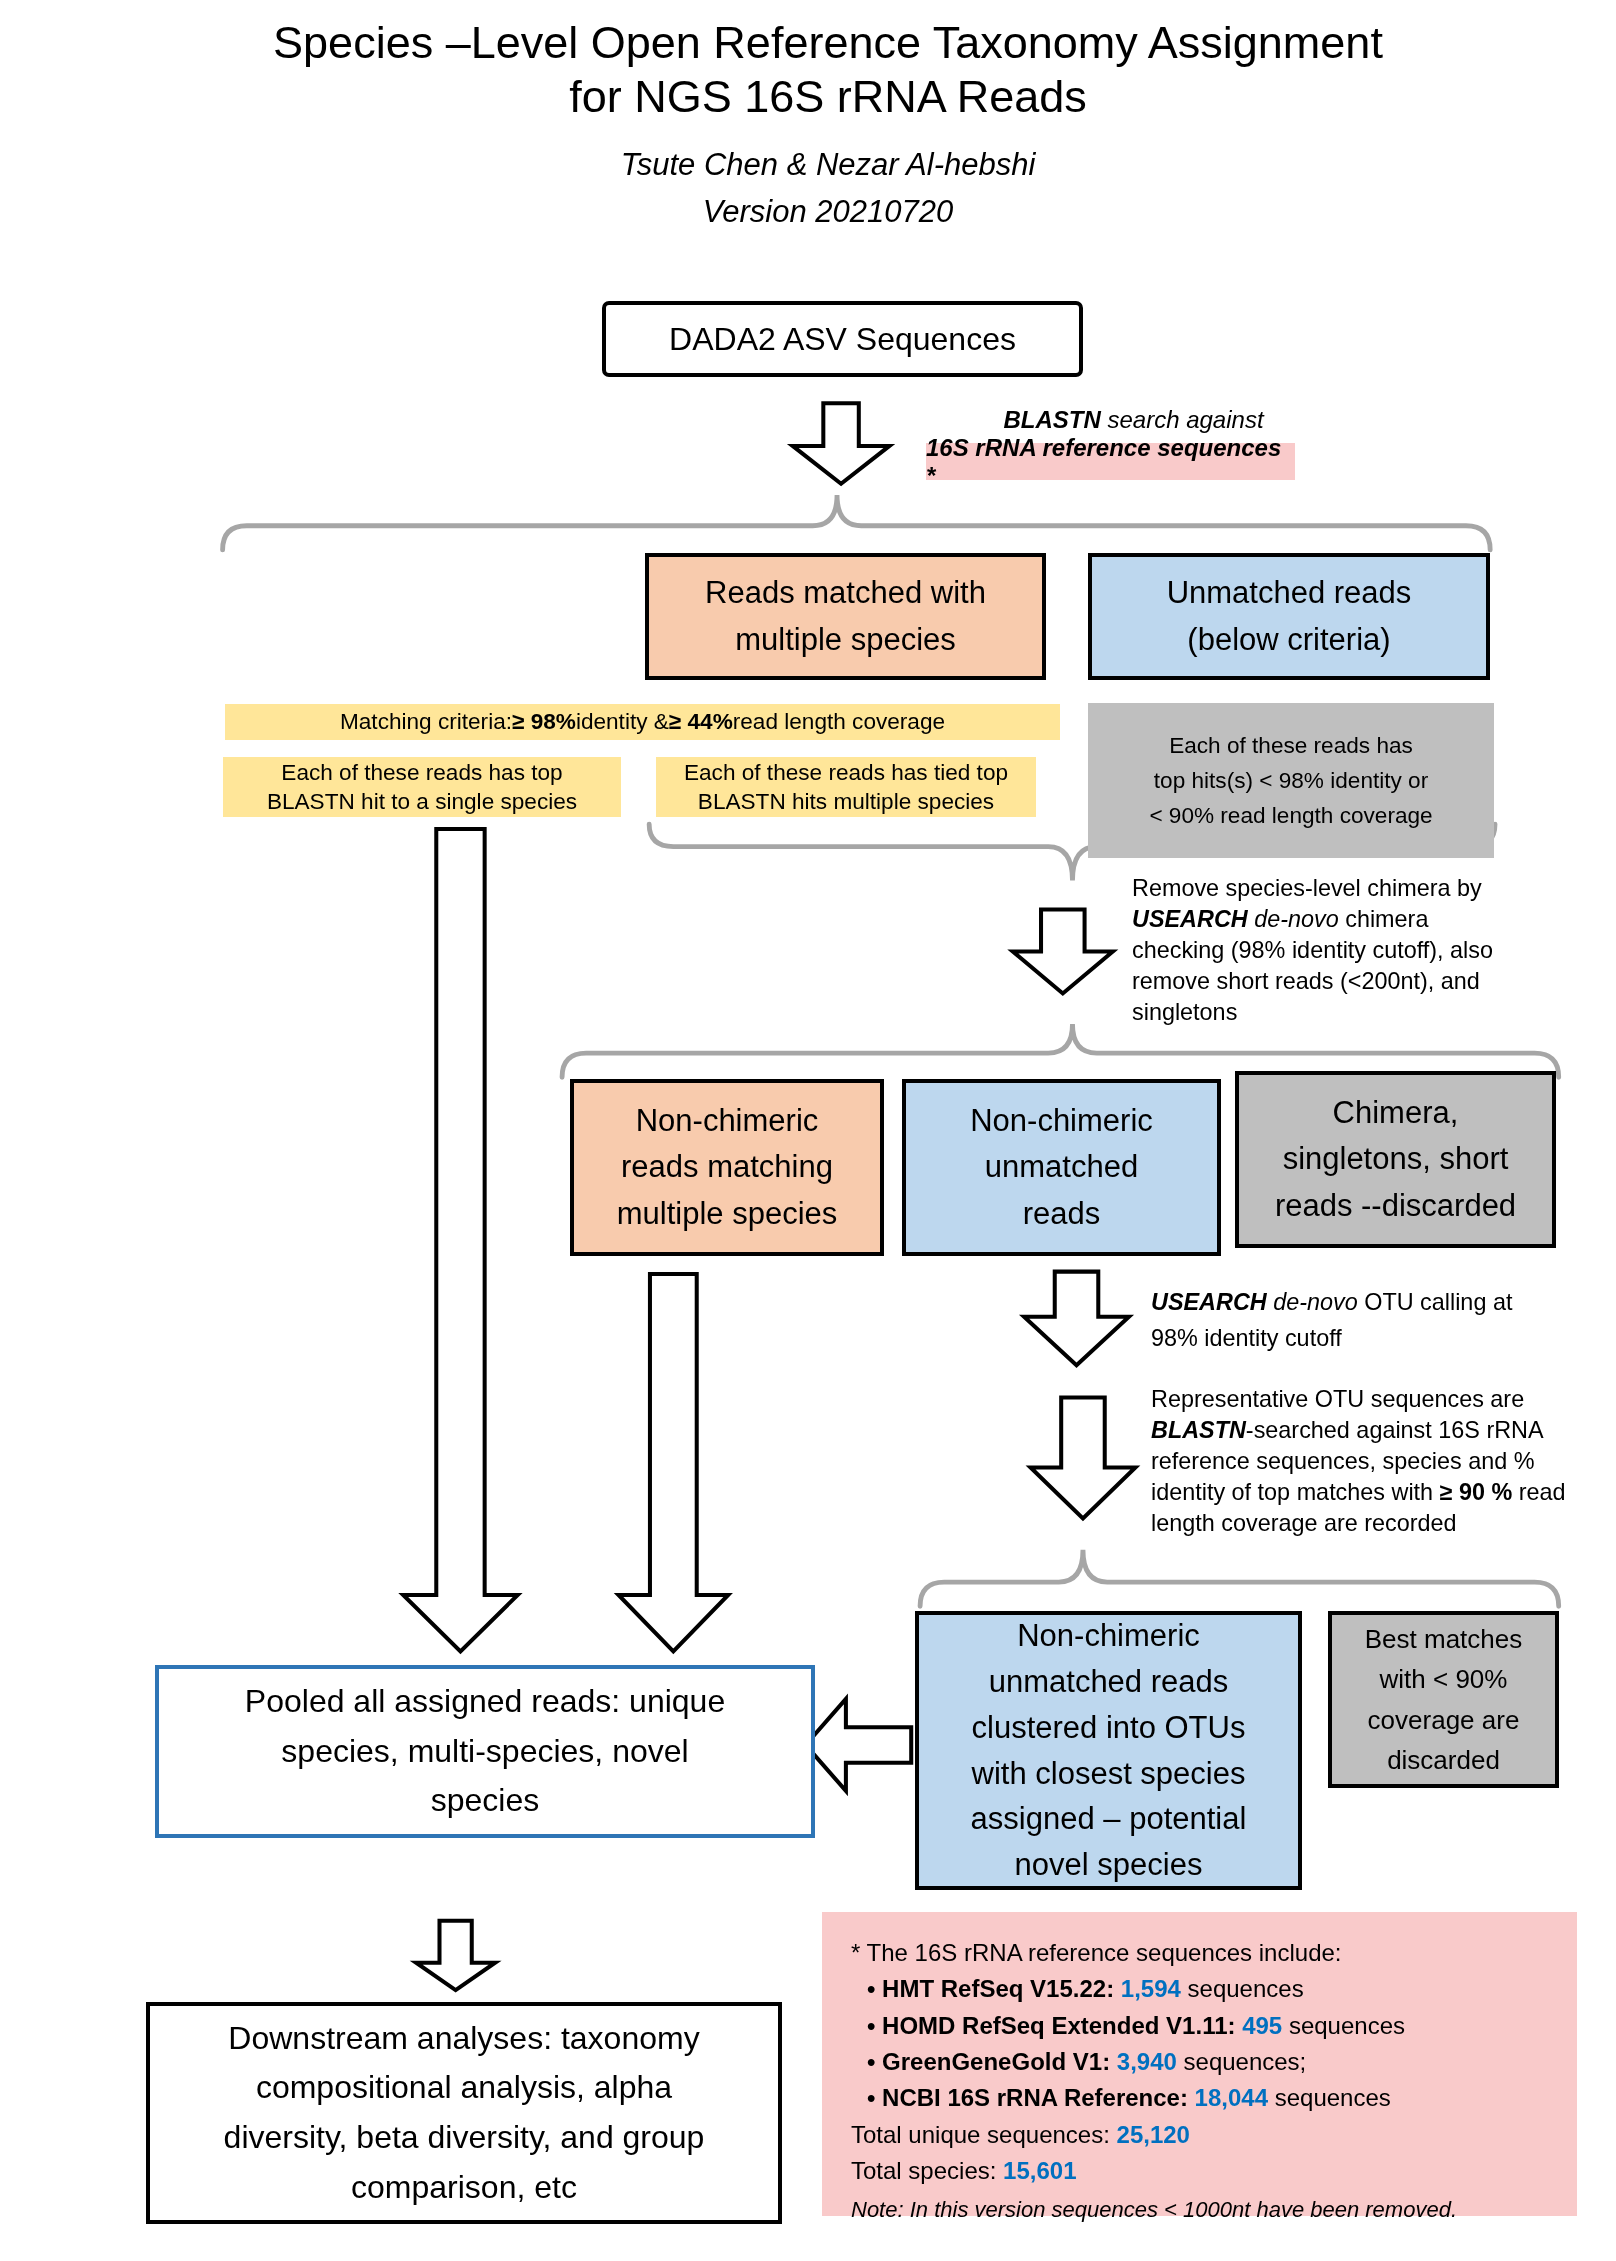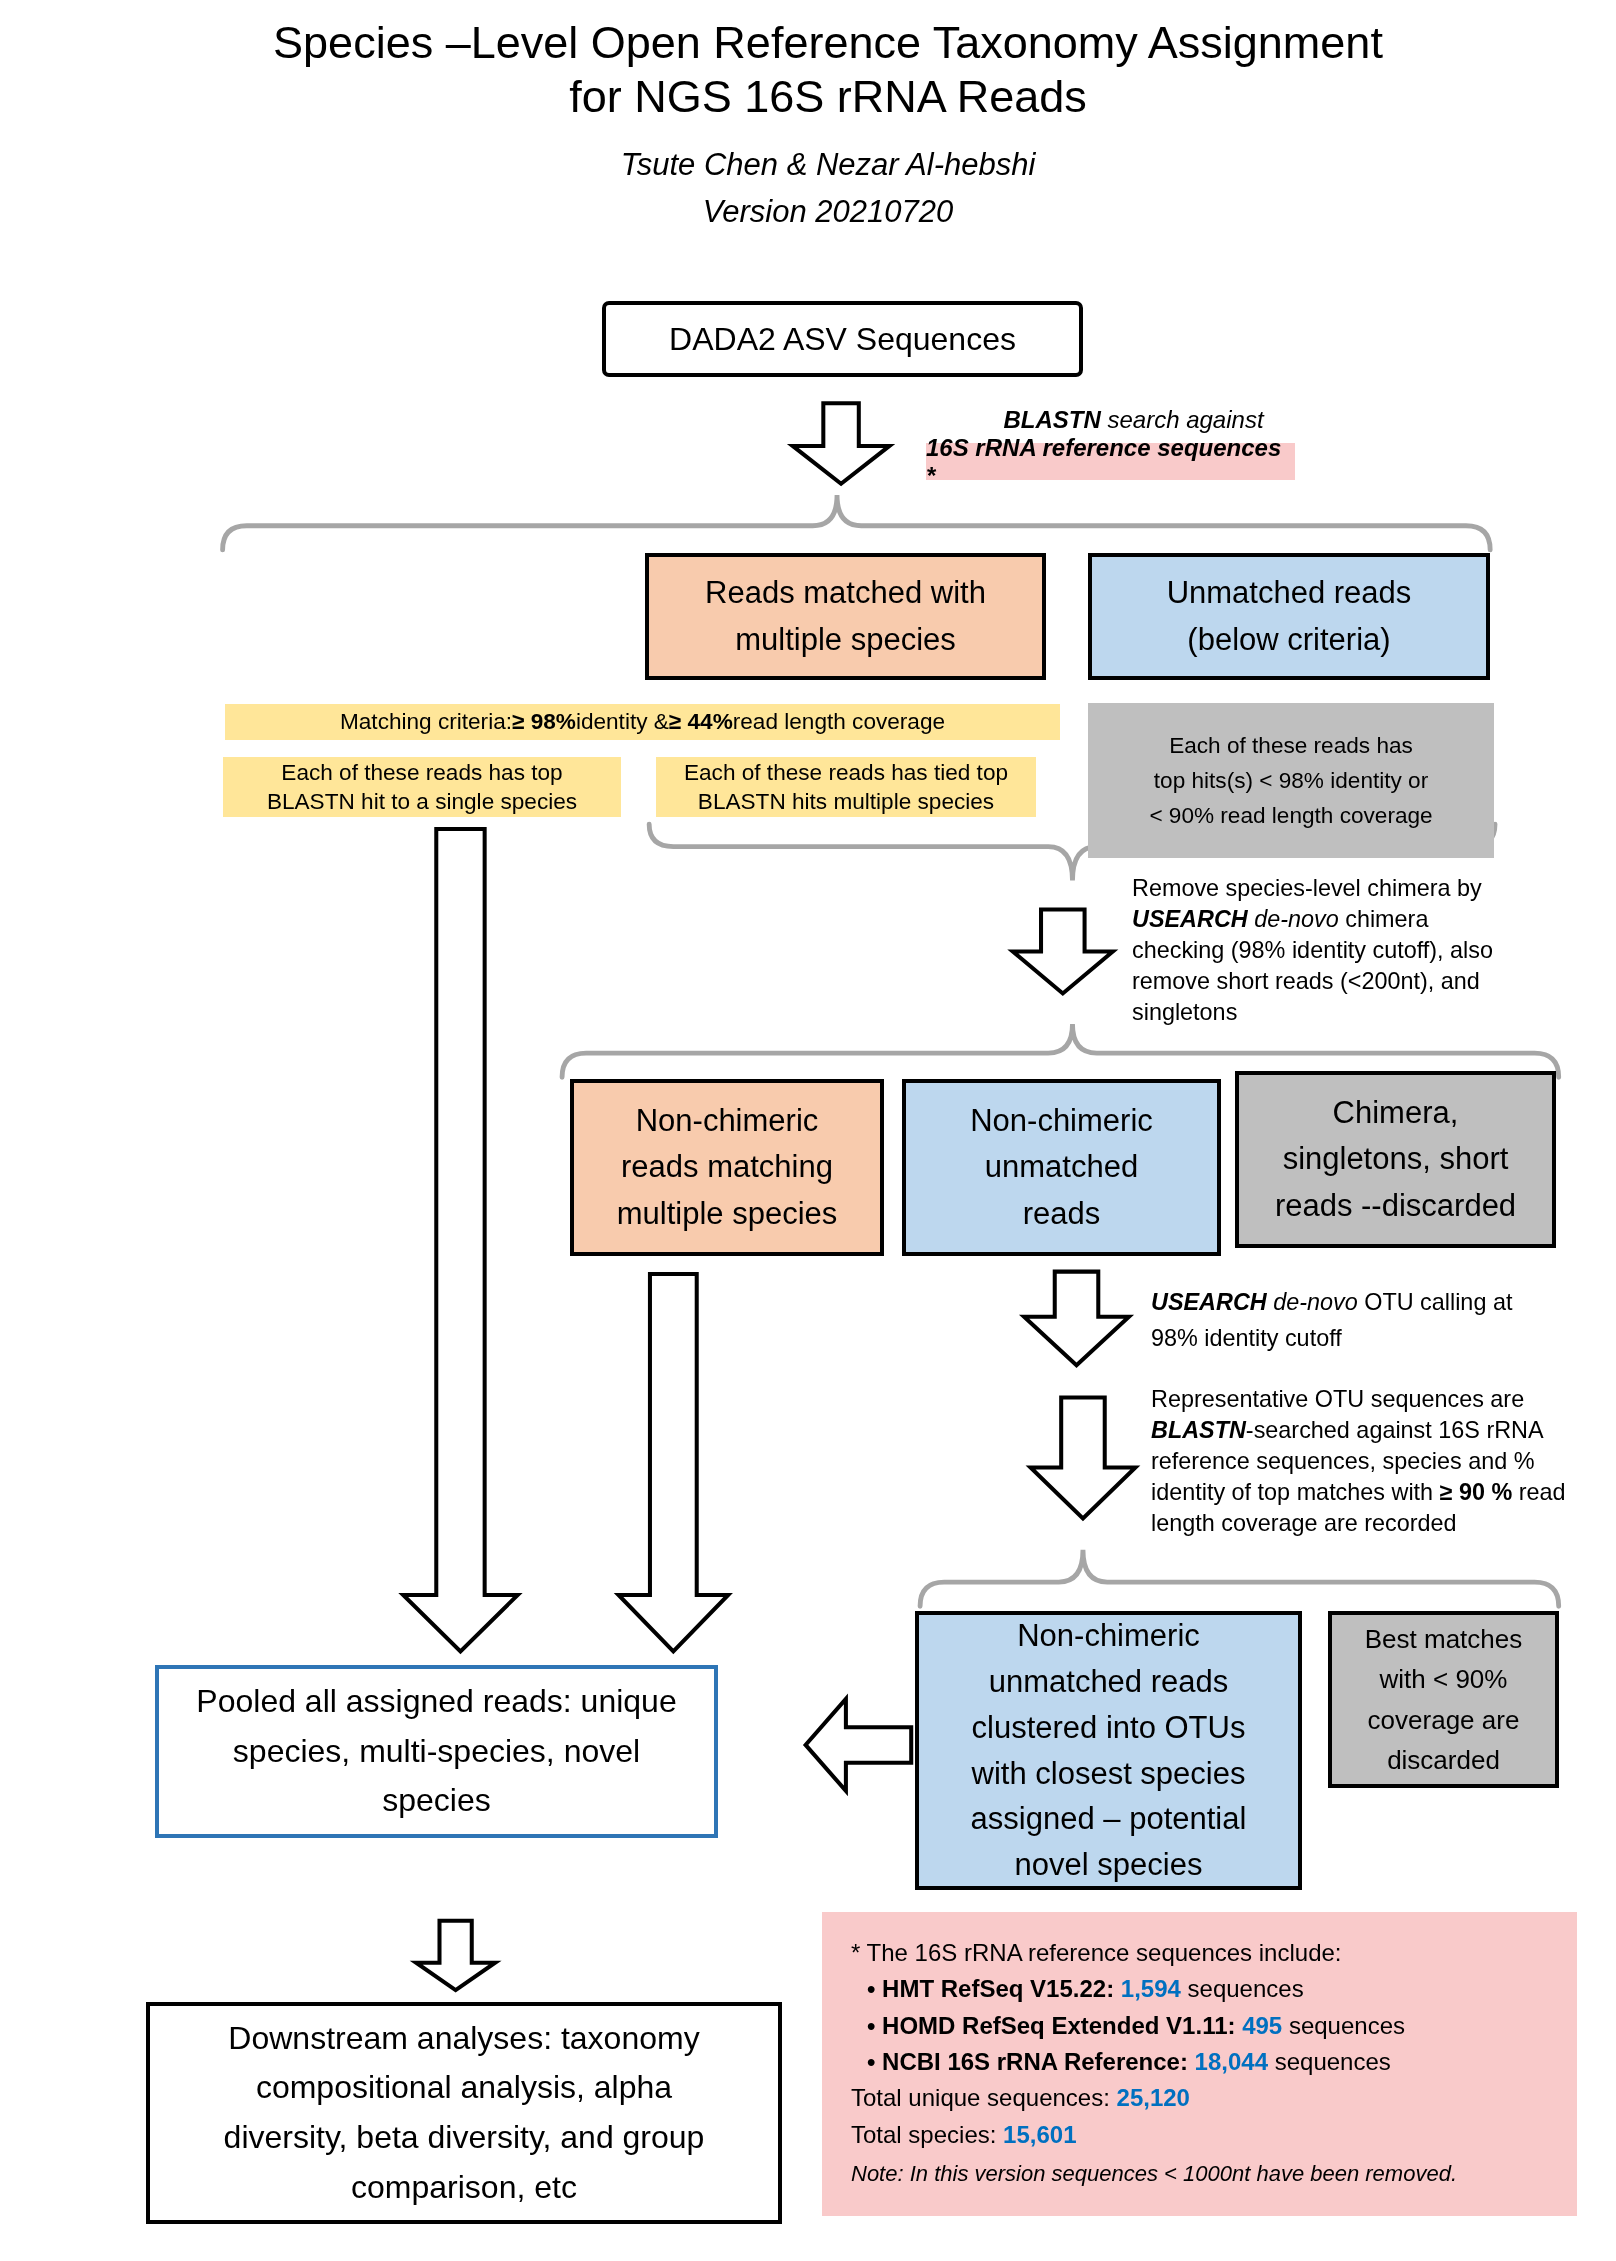--- a/index.html
+++ b/index.html
@@ -101,33 +101,34 @@
 unmatched reads
 clustered into OTUs
 with closest species
 assigned – potential
 novel species</div>
   <div class="abs node" style="left:1328px;top:1611px;width:231px;height:177px;background:#bfbfbf;font-size:26px;line-height:1.55;">Best matches
 with &lt; 90%
 coverage are
 discarded</div>
 
-  <div class="abs node" style="left:155px;top:1665px;width:563px;height:173px;border-color:#2e75b6;font-size:32px;line-height:1.55;">Pooled all assigned reads: unique
+  <div class="abs node" style="left:155px;top:1665px;width:660px;height:173px;border-color:#2e75b6;font-size:32px;line-height:1.55;">Pooled all assigned reads: unique
 species, multi-species, novel
 species</div>
 
   <div class="abs node" style="left:146px;top:2002px;width:636px;height:222px;font-size:32px;line-height:1.55;">Downstream analyses: taxonomy
 compositional analysis, alpha
 diversity, beta diversity, and group
 comparison, etc</div>
 
   <div class="abs refs" style="left:822px;top:1912px;width:755px;height:304px;">
     <div>* The 16S rRNA reference sequences include:</div>
     <div class="ind"><span class="lbl">• HMT RefSeq V15.22: </span><span class="num">1,594</span><span> sequences</span></div>
     <div class="ind"><span class="lbl">• HOMD RefSeq Extended V1.11: </span><span class="num">495</span><span> sequences</span></div>
+    <div class="ind"><span class="lbl">• GreenGeneGold V1: </span><span class="num">3,940</span><span> sequences;</span></div>
     <div class="ind"><span class="lbl">• NCBI 16S rRNA Reference: </span><span class="num">18,044</span><span> sequences</span></div>
     <div><span>Total unique sequences: </span><span class="num">25,120</span></div>
     <div><span>Total species: </span><span class="num">15,601</span></div>
     <div class="note">Note: In this version sequences &lt; 1000nt have been removed.</div>
   </div>
 
 </div>
 
 
 </body></html>

